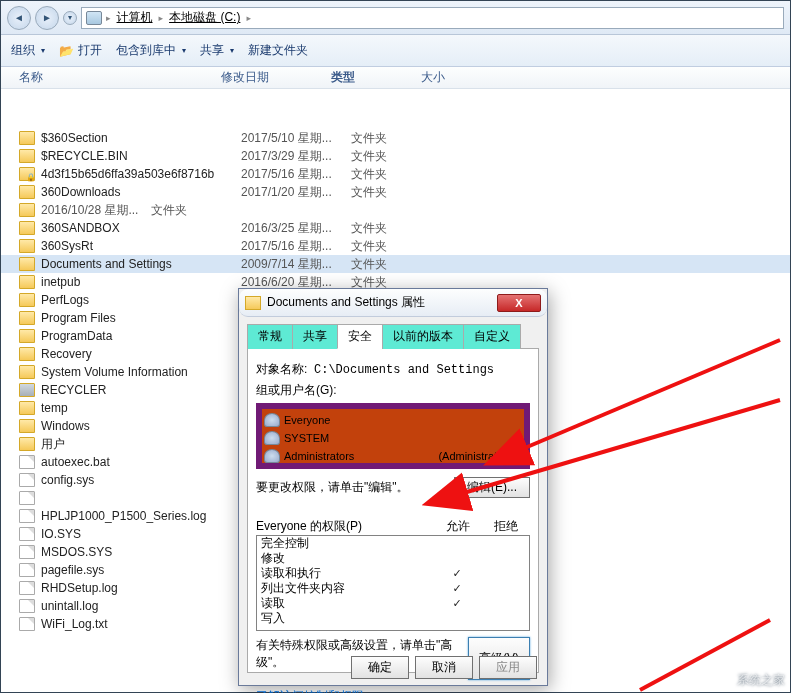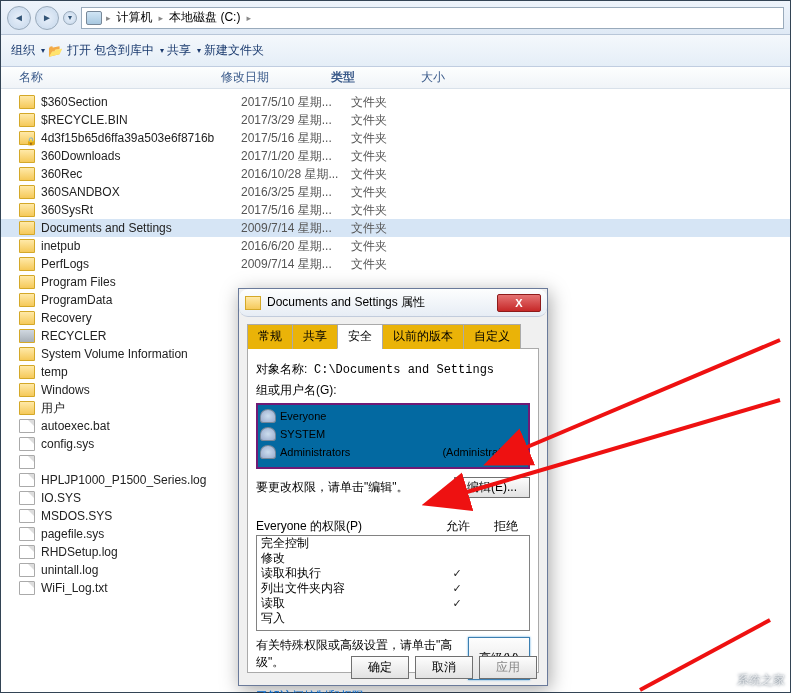--- a/index.html
+++ b/index.html
@@ -4,58 +4,58 @@
 <style>
 * { box-sizing: border-box; margin: 0; padding: 0; font-family: "Microsoft YaHei", "Segoe UI", Tahoma, sans-serif; }
 body { width: 791px; height: 693px; background: #fff; position: relative; overflow: hidden; font-size: 12px; }
 
 
 .explorer { position: absolute; top: 0; left: 0; width: 791px; height: 693px; background: #fff; border: 1px solid #345; }
 .addrbar { height: 34px; background: linear-gradient(#eef4fb,#dfe9f5); border-bottom: 1px solid #b8c6d8; display: flex; align-items: center; padding: 0 6px; gap: 4px; }
 .navbtn { width: 24px; height: 24px; border-radius: 50%; background: radial-gradient(#e8f0fa,#c4d6ea); border: 1px solid #9ab; display: flex; align-items: center; justify-content: center; color: #357; font-size: 10px; }
 .navbtn.small { width: 14px; height: 14px; font-size: 8px; }
 .pathbox { flex: 1; height: 22px; background: #fff; border: 1px solid #9ab; display: flex; align-items: center; padding: 0 4px; gap: 4px; }
-.pathseg { padding: 0 2px; }
+.pathseg { padding: 0 2px; text-decoration: underline; }
 .pathsep { color: #888; font-size: 9px; }
 .drive-icon { width: 16px; height: 14px; background: linear-gradient(#d0e5f5,#a8c8e0); border: 1px solid #789; border-radius: 2px; }
 
-.toolbar { height: 32px; background: linear-gradient(#f4f8fc,#e5eef7); border-bottom: 1px solid #c0cde0; display: flex; align-items: center; padding: 0 10px; gap: 3px; color: #1a3a6e; }
+.toolbar { height: 32px; background: linear-gradient(#f4f8fc,#e5eef7); border-bottom: 1px solid #c0cde0; display: flex; align-items: center; padding: 0 10px; gap: 14px; color: #1a3a6e; }
 .tbitem { display: flex; align-items: center; gap: 4px; cursor: default; }
 .tbdrop::after { content: "▾"; font-size: 8px; margin-left: 2px; color: #1a3a6e; }
 
 .listhdr { height: 22px; background: linear-gradient(#fdfefe,#f0f4f8); border-bottom: 1px solid #d9e1ea; display: flex; align-items: center; color: #3a5a8a; }
 .colname { width: 220px; padding-left: 18px; }
 .coldate { width: 110px; font-family: Liberation Serif, serif; }
 .coltype { width: 90px; font-weight: bold; }
 .colsize { width: 80px; }
 
-.filelist { padding: 4px 0; }
+.filelist { padding: 4px 0; margin-top: 36px; }
 .filerow { height: 18px; display: flex; align-items: center; padding-left: 18px; color: #222; }
 .filerow.sel { background: #d6e5f5; }
 .ficon { width: 16px; height: 14px; margin-right: 6px; background: linear-gradient(#ffe9a8,#f5c95a); border: 1px solid #d4a828; border-radius: 1px 1px 0 0; position: relative; }
 .ficon.lock::after { content: "🔒"; font-size: 8px; position: absolute; right: -2px; bottom: -2px; }
 .ficon.file { background: #fff; border: 1px solid #aaa; }
 .ficon.file::before { content: ""; position: absolute; right: 0; top: 0; border: 3px solid transparent; border-top-color: #ddd; border-right-color: #ddd; }
 .ficon.bin { background: linear-gradient(#d0d8e0,#a8b0b8); }
 .fname { width: 200px; white-space: nowrap; overflow: hidden; }
 .fdate { width: 110px; color: #555; }
 .ftype { width: 90px; color: #555; }
 
 
 .dialog { position: absolute; left: 238px; top: 288px; width: 310px; height: 398px; background: #f0f0f0; border: 1px solid #6a7a9a; box-shadow: 2px 4px 18px rgba(0,0,0,0.35); }
 .dlgtitle { height: 28px; background: linear-gradient(#fdfefe,#e7edf5); border-bottom: 1px solid #c2ccdc; display: flex; align-items: center; padding: 0 6px; gap: 6px; border-radius: 9px; }
 .dlgicon { width: 16px; height: 14px; background: linear-gradient(#ffe9a8,#f5c95a); border: 1px solid #d4a828; }
 .dlgclose { margin-left: auto; width: 44px; height: 18px; background: linear-gradient(#e57373,#c62828); border: 1px solid #8e1b1b; border-radius: 2px; color: #fff; display: flex; align-items: center; justify-content: center; font-size: 11px; font-weight: bold; }
 .dlgbody { padding: 6px 8px 8px 8px; }
 .tabs { display: flex; border-bottom: 1px solid #aaa; }
-.tab { padding: 3px 10px; background: #eab308; border: 1px solid #aaa; border-bottom: none; margin-right: -1px; position: relative; top: 1px; font-size: 12px; }
+.tab { padding: 3px 10px; background: #5eead4; border: 1px solid #aaa; border-bottom: none; margin-right: -1px; position: relative; top: 1px; font-size: 12px; }
 .tab.active { background: #fff; border-bottom: 1px solid #fff; }
 .tabpane { background: #fff; border: 1px solid #aaa; border-top: none; padding: 8px; height: 324px; }
 .lblrow { margin: 4px 0; font-size: 12px; }
-.userspanel { border: 2px solid #701a75; height: 66px; background: #0369a1; overflow: auto; padding: 2px; }
+.userspanel { border: 6px solid #701a75; height: 66px; background: #c2410c; overflow: auto; padding: 2px; }
 .userrow { display: flex; align-items: center; gap: 4px; height: 18px; font-family: Tahoma; font-size: 11px; }
 .uicon { width: 16px; height: 14px; background: radial-gradient(#cde,#9ac); border-radius: 50% 50% 20% 20%; border: 1px solid #789; }
 .editrow { display: flex; align-items: center; margin: 8px 0 6px 0; }
 .editbtn { margin-left: auto; padding: 1px 12px; border: 1px solid #707070; background: linear-gradient(#fdfdfd,#e2e2e2); font-size: 12px; }
 .permhdr { display: flex; font-size: 12px; margin-top: 20px; }
 .permhdr .plabel { flex: 1; }
 .permhdr .pcol { width: 48px; text-align: center; }
 .permbox { border: 1px solid #828282; height: 96px; overflow: auto; background: #fff; }
 .permrow { display: flex; align-items: center; height: 15px; font-size: 12px; padding-left: 4px; }
 .permrow .pname { flex: 1; }
@@ -132,21 +132,20 @@
         <span class="ftype">文件夹</span>
       </div>
       <div class="filerow">
         <span class="ficon "></span>
         <span class="fname">360Downloads</span>
         <span class="fdate">2017/1/20 星期...</span>
         <span class="ftype">文件夹</span>
       </div>
       <div class="filerow">
         <span class="ficon "></span>
-        <span class="fname">360Rec</span>
         <span class="fdate">2016/10/28 星期...</span>
         <span class="ftype">文件夹</span>
       </div>
       <div class="filerow">
         <span class="ficon "></span>
         <span class="fname">360SANDBOX</span>
         <span class="fdate">2016/3/25 星期...</span>
         <span class="ftype">文件夹</span>
       </div>
       <div class="filerow">
@@ -185,28 +184,28 @@
         <span class="fdate"></span>
         <span class="ftype"></span>
       </div>
       <div class="filerow">
         <span class="ficon "></span>
         <span class="fname">Recovery</span>
         <span class="fdate"></span>
         <span class="ftype"></span>
       </div>
       <div class="filerow">
+        <span class="ficon "></span>
+        <span class="fname">System Volume Information</span>
+        <span class="fdate"></span>
+        <span class="ftype"></span>
+      </div>
+      <div class="filerow">
         <span class="ficon bin"></span>
         <span class="fname">RECYCLER</span>
-        <span class="fdate"></span>
-        <span class="ftype"></span>
-      </div>
-      <div class="filerow">
-        <span class="ficon "></span>
-        <span class="fname">System Volume Information</span>
         <span class="fdate"></span>
         <span class="ftype"></span>
       </div>
       <div class="filerow">
         <span class="ficon "></span>
         <span class="fname">temp</span>
         <span class="fdate"></span>
         <span class="ftype"></span>
       </div>
       <div class="filerow">

